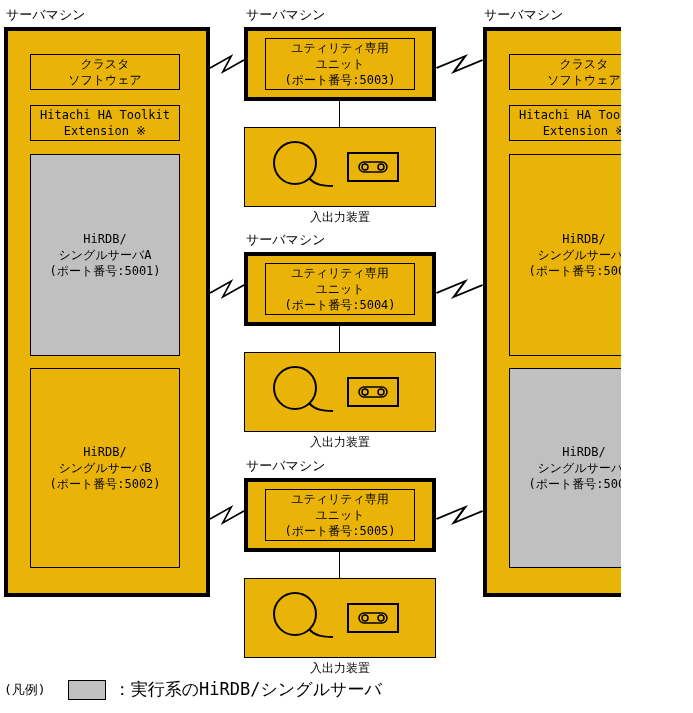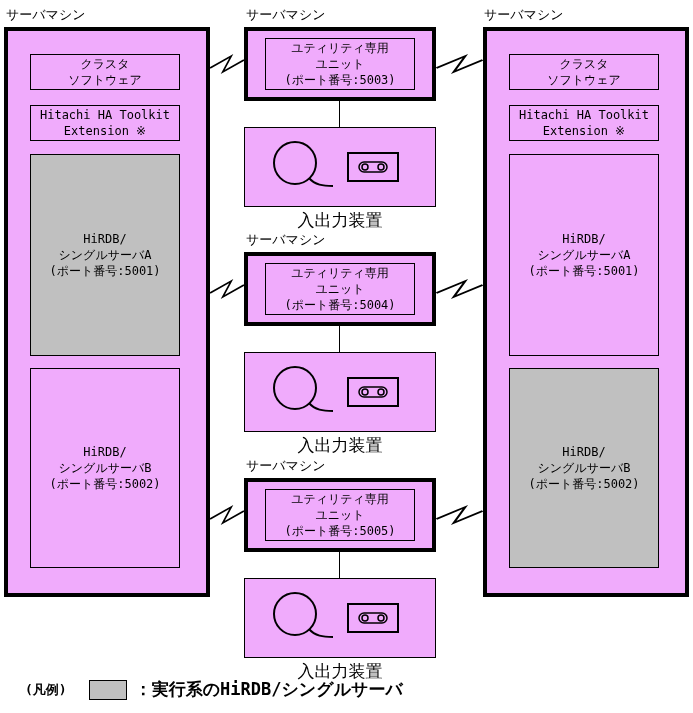--- a/index.html
+++ b/index.html
@@ -1,28 +1,28 @@
 <!DOCTYPE html>
 <html><head>
 <meta charset="utf-8">
 <style>
   * { margin: 0; padding: 0; box-sizing: border-box; }
   html, body { background: #ffffff; }
   body { font-family: "DejaVu Sans Mono", "DejaVu Sans", monospace; color: #000; }
-  .canvas { position: relative; width: 693px; height: 713px; background: #fff; overflow: hidden; }
+  .canvas { position: relative; width: 621px; height: 713px; background: #fff; overflow: hidden; }
   .abs { position: absolute; }
-  .box { position: absolute; border: 1px solid #000; background: #f0abfc; }
+  .box { position: absolute; border: 1px solid #000; background: #eab308; }
   .thick { border-width: 4px; }
   .center-text {
     display: flex; align-items: center; justify-content: center;
     text-align: center; white-space: pre-line;
     font-size: 12px; line-height: 1.35;
   }
   .label { position: absolute; font-size: 13px; white-space: nowrap; }
-  .io-label { position: absolute; font-size: 17px; text-align: center; }
+  .io-label { position: absolute; font-size: 12px; text-align: center; }
   .vline { position: absolute; width: 1px; background: #000; }
   svg { display: block; }
 </style>
 </head>
 <body>
 
 <div class="canvas">
 
   <div class="label" style="left:6px; top:6px;">サーバマシン</div>
 
@@ -129,19 +129,19 @@
   <svg class="abs" style="left:435px; top:278px;" width="49" height="22" viewBox="0 0 34 22" preserveAspectRatio="none">
     <polyline points="1,15 21,3 13,19 33,7" fill="none" stroke="#000" stroke-width="1.6"></polyline>
   </svg>
   <svg class="abs" style="left:209px; top:504px;" width="36" height="22" viewBox="0 0 34 22" preserveAspectRatio="none">
     <polyline points="1,15 21,3 13,19 33,7" fill="none" stroke="#000" stroke-width="1.6"></polyline>
   </svg>
   <svg class="abs" style="left:435px; top:504px;" width="49" height="22" viewBox="0 0 34 22" preserveAspectRatio="none">
     <polyline points="1,15 21,3 13,19 33,7" fill="none" stroke="#000" stroke-width="1.6"></polyline>
   </svg>
 
-  <div class="abs" style="left:25px; top:678px; display:flex; align-items:center;font-weight:bold;">
+  <div class="abs" style="left:4px; top:678px; display:flex; align-items:center;">
     <span style="font-size:13px;">(凡例)</span>
     <span style="display: inline-block; width: 38px; height: 20px; border: 1px solid rgb(0, 0, 0); margin-left: 22px; background: rgb(192, 192, 192);"></span>
     <span style="font-size:17px; margin-left:8px;">：実行系のHiRDB/シングルサーバ</span>
   </div>
 
 </div>
 
 </body></html>

